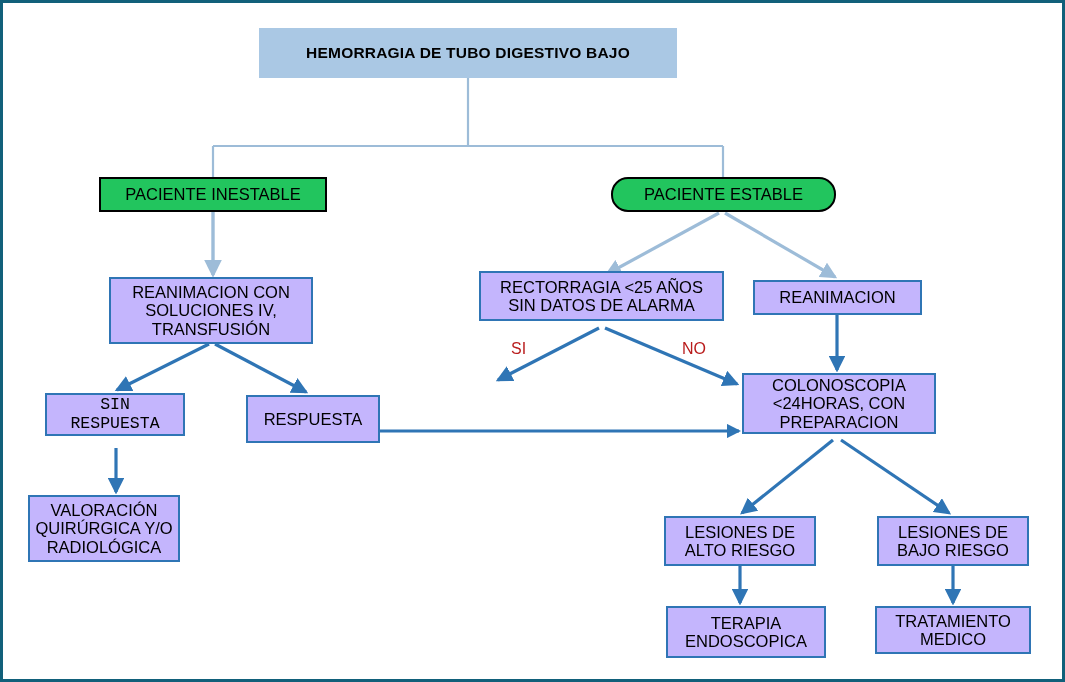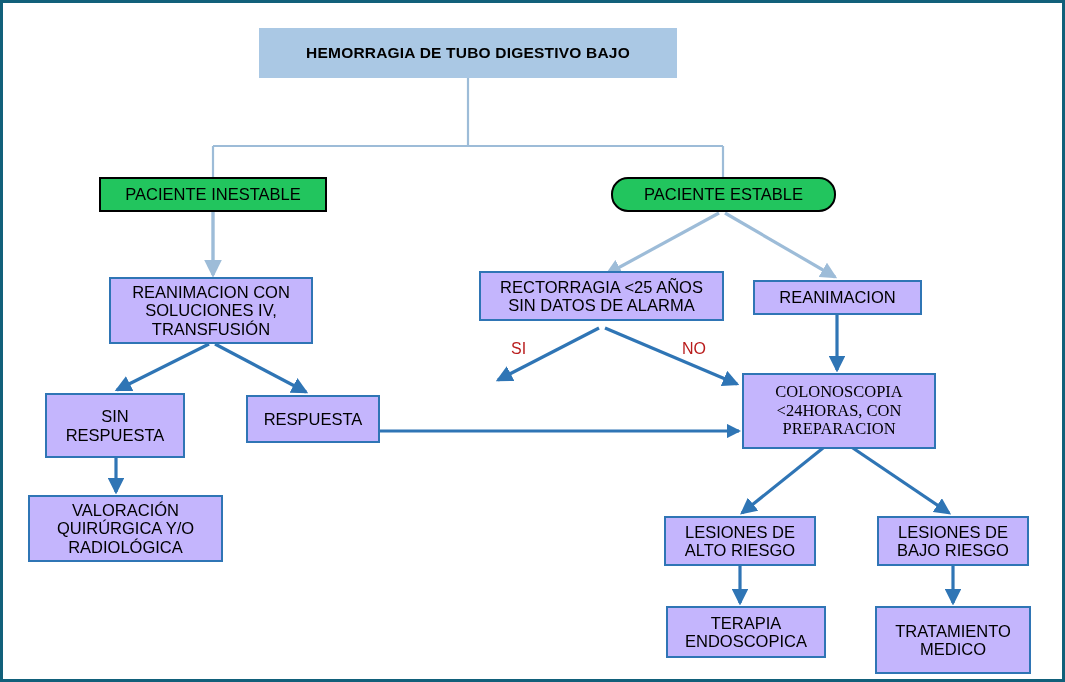--- a/index.html
+++ b/index.html
@@ -127,41 +127,41 @@
   <div class="node node-process" style="left: 106px; top: 274px; width: 204px; height: 67px;">REANIMACION CON
 SOLUCIONES  IV,
 TRANSFUSIÓN</div>
 
   <div class="node node-process" style="left: 476px; top: 268px; width: 245px; height: 50px;">RECTORRAGIA &lt;25 AÑOS
 SIN DATOS DE ALARMA</div>
 
   <div class="node node-process" style="left: 750px; top: 277px; width: 169px; height: 35px;">REANIMACION</div>
 
 
-  <div class="node node-process" style="left: 739px; top: 370px; width: 194px; height: 76px; font-family: Liberation Serif, serif;">COLONOSCOPIA
+  <div class="node node-process" style="left: 739px; top: 370px; width: 194px; height: 61px;">COLONOSCOPIA
 &lt;24HORAS, CON
 PREPARACION</div>
 
-  <div class="node node-process" style="left: 42px; top: 390px; width: 140px; height: 65px;">SIN
+  <div class="node node-process" style="left: 42px; top: 390px; width: 140px; height: 43px; font-family: Liberation Mono, monospace;">SIN
 RESPUESTA</div>
 
   <div class="node node-process" style="left: 243px; top: 392px; width: 134px; height: 48px;">RESPUESTA</div>
 
-  <div class="node node-process" style="left: 25px; top: 492px; width: 195px; height: 67px;">VALORACIÓN
+  <div class="node node-process" style="left: 25px; top: 492px; width: 152px; height: 67px;">VALORACIÓN
 QUIRÚRGICA Y/O
 RADIOLÓGICA</div>
 
   <div class="node node-process" style="left: 661px; top: 513px; width: 152px; height: 50px;">LESIONES DE
 ALTO RIESGO</div>
 
   <div class="node node-process" style="left: 874px; top: 513px; width: 152px; height: 50px;">LESIONES DE
 BAJO RIESGO</div>
 
   <div class="node node-process" style="left: 657px; top: 603px; width: 160px; height: 52px; margin-left: 6px;">TERAPIA
 ENDOSCOPICA</div>
 
-  <div class="node node-process" style="left: 872px; top: 603px; width: 156px; height: 68px;">TRATAMIENTO
+  <div class="node node-process" style="left: 872px; top: 603px; width: 156px; height: 48px;">TRATAMIENTO
 MEDICO</div>
 
   <div class="edge-label" style="left: 508px; top: 337px;">SI</div>
   <div class="edge-label" style="left: 651px; top: 337px; margin-left: 28px;">NO</div>
 
 </div>
 
 </body></html>

